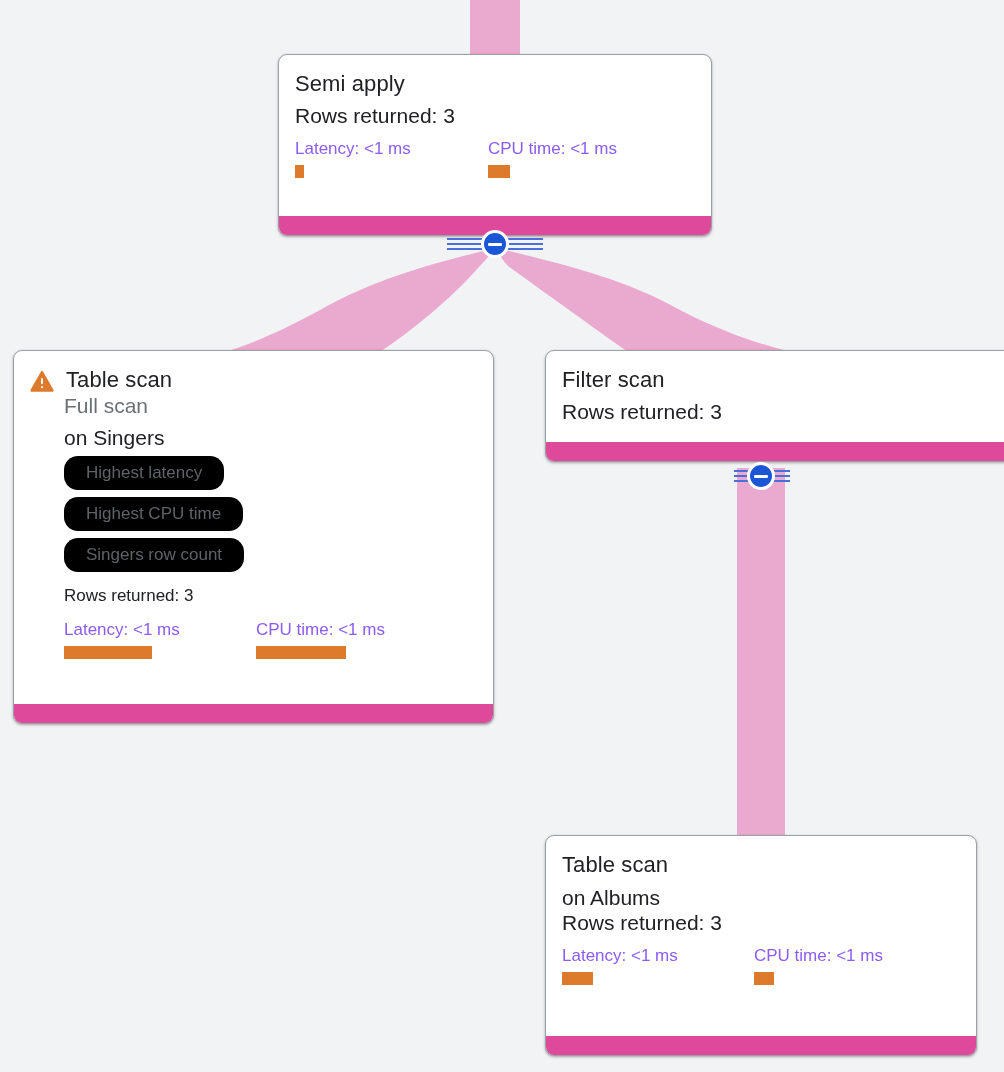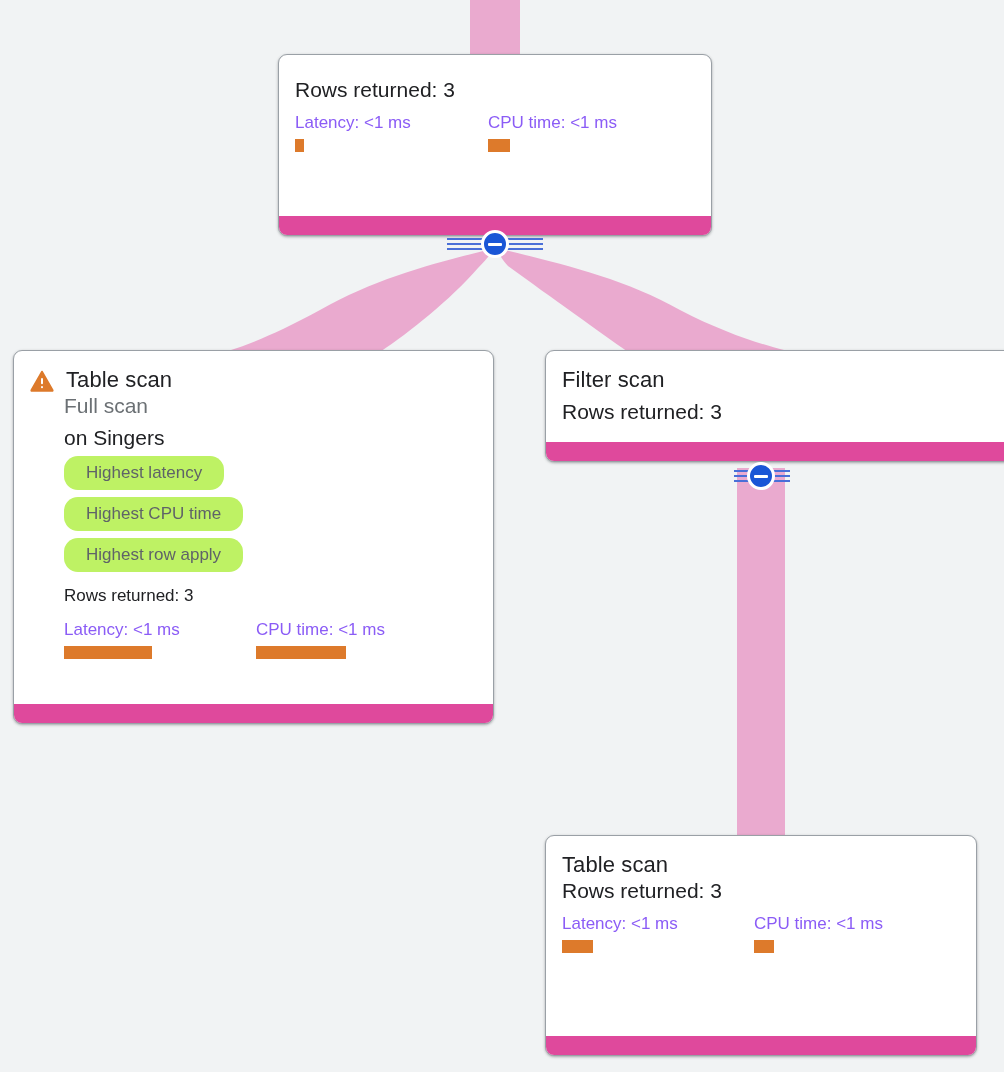--- a/index.html
+++ b/index.html
@@ -40,21 +40,21 @@
   .subline {
     font-size: 21px;
     line-height: 25px;
     color: #202124;
   }
   .subline.muted { color: #6b7074; }
 
   .chips { margin: 6px 0 4px 0; }
   .chip {
     display: inline-block;
-    background: #bef264;
+    background: #000000;
     color: #5f6368;
     border-radius: 14px;
     font-size: 17px;
     line-height: 20px;
     padding: 7px 22px;
     margin-bottom: 7px;
   }
   .chip-row { display: block; }
 
   .rows-line {
@@ -120,20 +120,23 @@
              L 784 352
              L 628 352
              C 600 332, 552 298, 508 266
              C 502 260, 498 252, 497 248 Z"></path>
 
     <rect x="737" y="468" width="48" height="372" fill="#EAAACF"></rect>
   </svg>
 
   <div class="node" style="left:278px; top:54px; width:434px;">
     <div class="node-body" style="height:161px;">
+      <div class="title-row">
+        <div class="node-title">Semi apply</div>
+      </div>
       <div class="subline" style="margin-top:6px;">Rows returned: 3</div>
       <div class="metrics">
         <div style="width:193px;">
           <div class="metric-label">Latency: &lt;1 ms</div>
           <div class="metric-bar" style="width:9px;"></div>
         </div>
         <div>
           <div class="metric-label">CPU time: &lt;1 ms</div>
           <div class="metric-bar" style="width:22px;"></div>
         </div>
@@ -162,21 +165,21 @@
           </svg>
         </span>
         <div class="node-title">Table scan</div>
       </div>
       <div class="indent">
         <div class="subline muted">Full scan</div>
         <div class="subline" style="margin-top:7px;">on Singers</div>
         <div class="chips">
           <span class="chip-row"><span class="chip">Highest latency</span></span>
           <span class="chip-row"><span class="chip">Highest CPU time</span></span>
-          <span class="chip-row"><span class="chip">Highest row apply</span></span>
+          <span class="chip-row"><span class="chip">Singers row count</span></span>
         </div>
         <div class="rows-line">Rows returned: 3</div>
         <div class="metrics">
           <div style="width:192px;">
             <div class="metric-label">Latency: &lt;1 ms</div>
             <div class="metric-bar" style="width:88px;"></div>
           </div>
           <div>
             <div class="metric-label">CPU time: &lt;1 ms</div>
             <div class="metric-bar" style="width:90px;"></div>
@@ -204,20 +207,21 @@
   </div>
   <div class="collapse" style="left:747px; top:462px;">
     <div class="minus"></div>
   </div>
 
   <div class="node" style="left:545px; top:835px; width:432px;">
     <div class="node-body" style="height:200px;">
       <div class="title-row">
         <div class="node-title">Table scan</div>
       </div>
+      <div class="subline" style="margin-top:7px;">on Albums</div>
       <div class="subline">Rows returned: 3</div>
       <div class="metrics">
         <div style="width:192px;">
           <div class="metric-label">Latency: &lt;1 ms</div>
           <div class="metric-bar" style="width:31px;"></div>
         </div>
         <div>
           <div class="metric-label">CPU time: &lt;1 ms</div>
           <div class="metric-bar" style="width:20px;"></div>
         </div>

